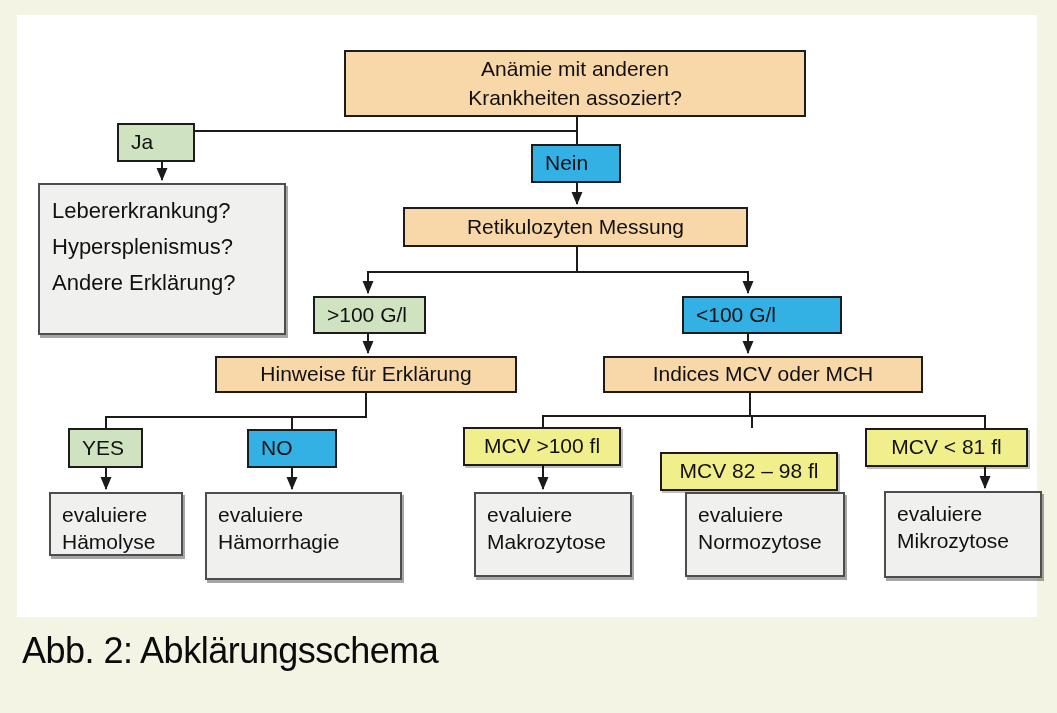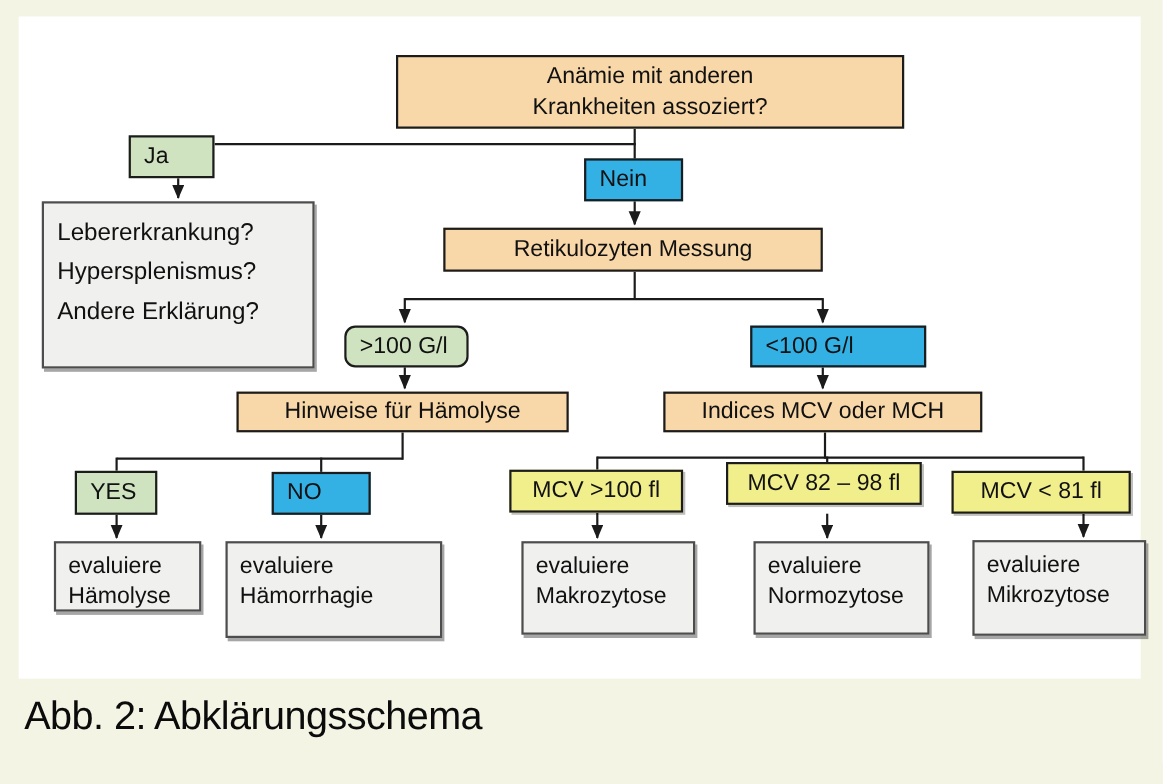--- a/index.html
+++ b/index.html
@@ -102,48 +102,48 @@
       <line x1="543" y1="416" x2="985" y2="416"></line>
       <line x1="543" y1="415" x2="543" y2="427"></line>
       <line x1="752" y1="415" x2="752" y2="428"></line>
       <line x1="985" y1="415" x2="985" y2="428"></line>
       <line x1="543" y1="466" x2="543" y2="489" marker-end="url(#arw)"></line>
       <line x1="752" y1="467" x2="752" y2="489" marker-end="url(#arw)"></line>
       <line x1="985" y1="467" x2="985" y2="488" marker-end="url(#arw)"></line>
     </g>
   </svg>
 
-  <div class="node tone-orange" style="left:360px;top:50px;width:462px;height:67px;">Anämie mit anderen
+  <div class="node tone-orange" style="left:344px;top:50px;width:462px;height:67px;">Anämie mit anderen
 Krankheiten assoziert?</div>
 
   <div class="node tone-blue align-left" style="left:531px;top:144px;width:90px;height:39px;">Nein</div>
 
   <div class="node tone-green align-left" style="left:117px;top:123px;width:78px;height:39px;">Ja</div>
 
   <div class="node tone-gray bigtext" style="left:38px;top:183px;width:248px;height:152px;">Lebererkrankung?
 Hypersplenismus?
 Andere Erklärung?</div>
 
   <div class="node tone-orange" style="left:403px;top:207px;width:345px;height:40px;">Retikulozyten Messung</div>
 
-  <div class="node tone-green align-left" style="left:313px;top:296px;width:113px;height:38px;border-radius:10px;">&gt;100 G/l</div>
+  <div class="node tone-green align-left" style="left:313px;top:296px;width:113px;height:38px;">&gt;100 G/l</div>
 
   <div class="node tone-blue align-left" style="left:682px;top:296px;width:160px;height:38px;">&lt;100 G/l</div>
 
-  <div class="node tone-orange" style="left:215px;top:356px;width:302px;height:37px;">Hinweise für Hämolyse</div>
+  <div class="node tone-orange" style="left:215px;top:356px;width:302px;height:37px;">Hinweise für Erklärung</div>
 
-  <div class="node tone-orange" style="left:603px;top:356px;width:290px;height:37px;">Indices MCV oder MCH</div>
+  <div class="node tone-orange" style="left:603px;top:356px;width:320px;height:37px;">Indices MCV oder MCH</div>
 
   <div class="node tone-green align-left" style="left:68px;top:428px;width:75px;height:40px;">YES</div>
 
   <div class="node tone-blue align-left" style="left:247px;top:429px;width:90px;height:39px;">NO</div>
 
   <div class="node tone-yellow" style="left:463px;top:427px;width:158px;height:39px;">MCV &gt;100 fl</div>
 
-  <div class="node tone-yellow" style="left:660px;top:420px;width:178px;height:39px;">MCV 82 – 98 fl</div>
+  <div class="node tone-yellow" style="left:660px;top:452px;width:178px;height:39px;">MCV 82 – 98 fl</div>
 
   <div class="node tone-yellow" style="left:865px;top:428px;width:163px;height:39px;">MCV &lt; 81 fl</div>
 
   <div class="node tone-gray result" style="left:37px;top:492px;width:134px;height:64px;">evaluiere
 Hämolyse</div>
 
   <div class="node tone-gray result" style="left:193px;top:492px;width:197px;height:88px;">evaluiere
 Hämorrhagie</div>
 
   <div class="node tone-gray result" style="left:462px;top:492px;width:158px;height:85px;">evaluiere

